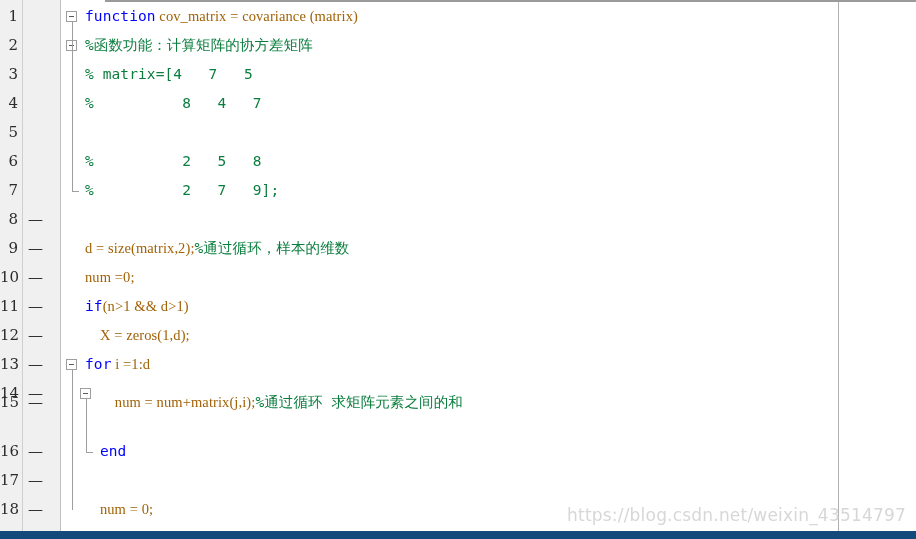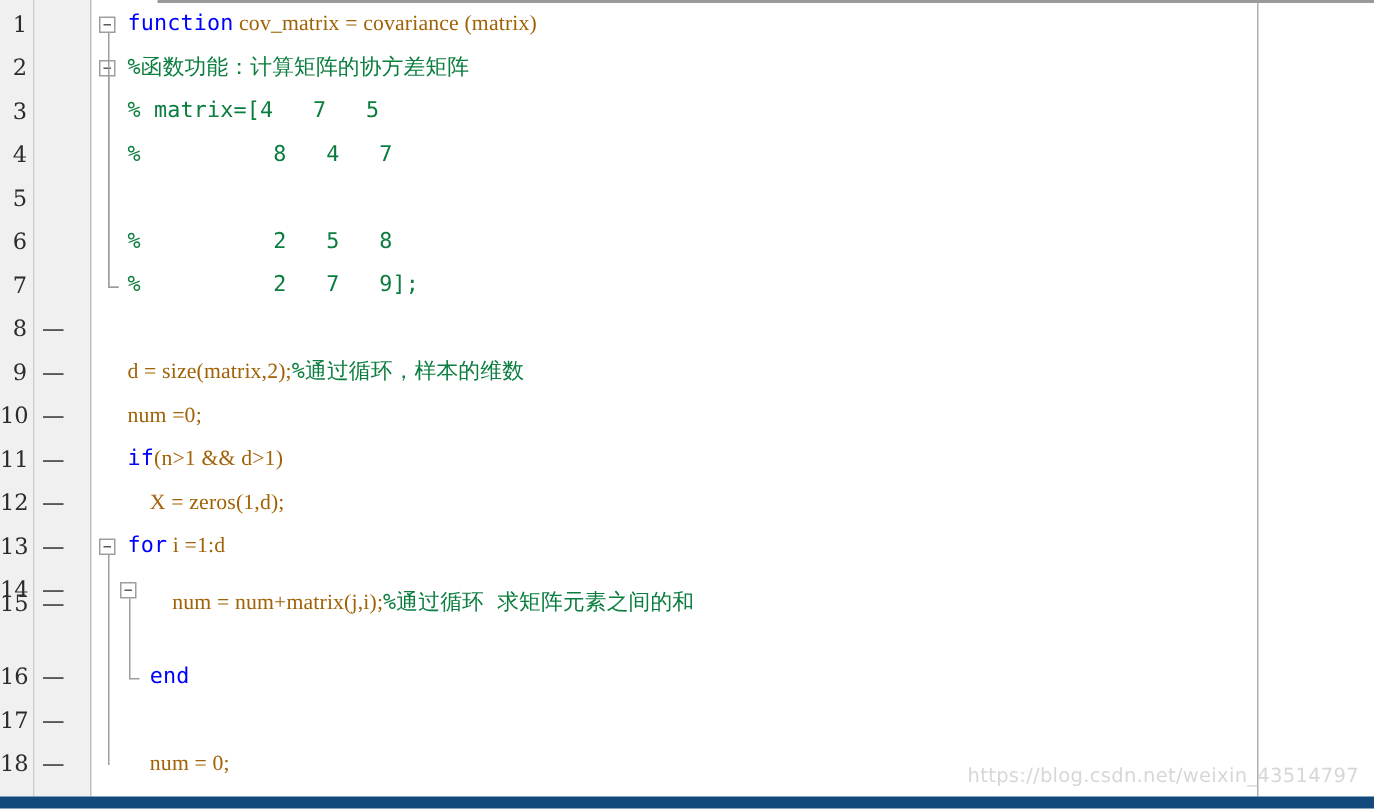--- a/index.html
+++ b/index.html
@@ -176,21 +176,21 @@
     position: absolute;
     height: 1px;
     background: #9e9e9e;
   }
 
   
   .watermark {
     position: absolute;
     right: 10px;
     bottom: 14px;
-    font-size: 13px;
+    font-size: 17px;
     color: #d7d7d7;
     font-family: "DejaVu Sans", "Liberation Sans", sans-serif;
     letter-spacing: 0.2px;
     white-space: nowrap;
   }
 </style>
 </head>
 <body>
 
 <div id="editor">

